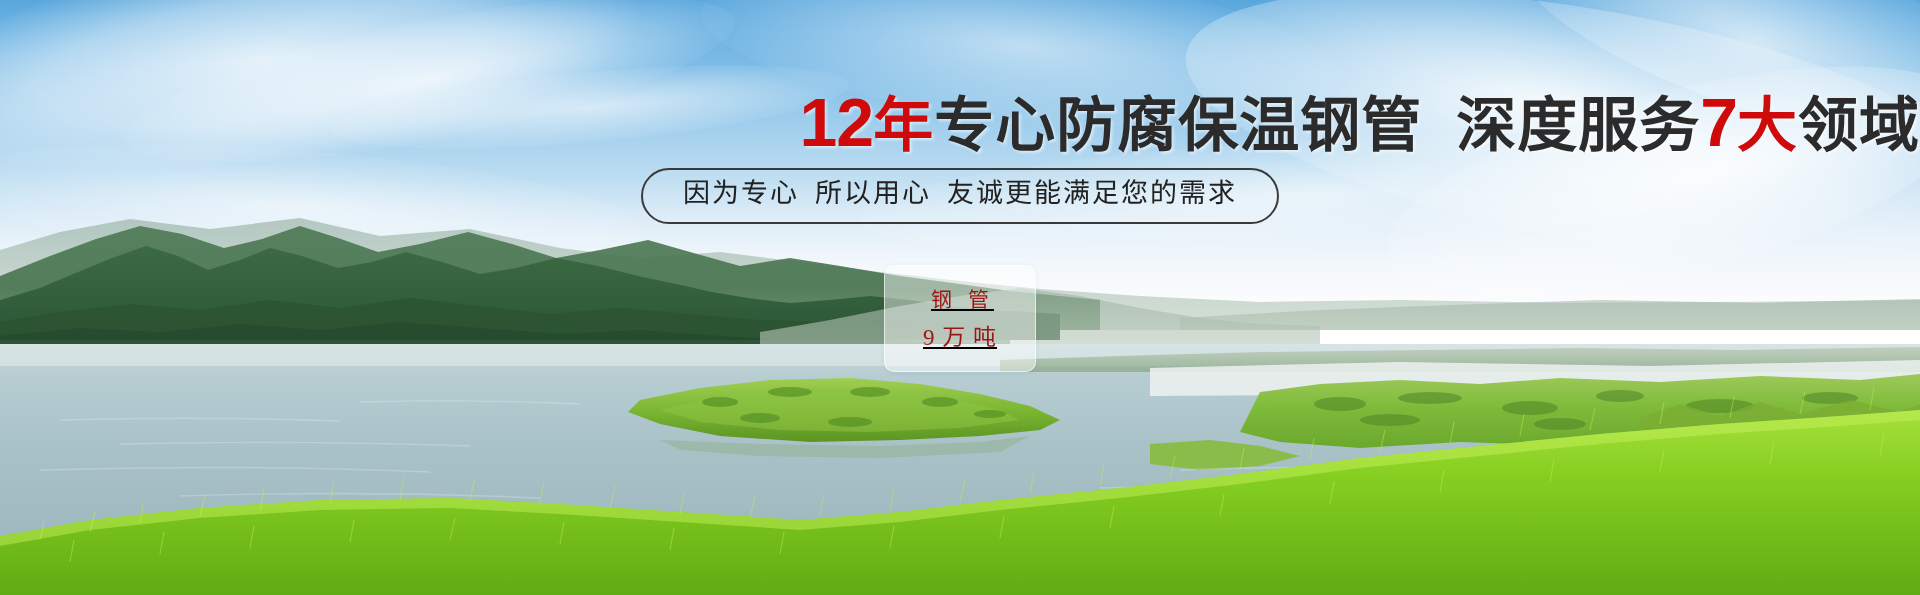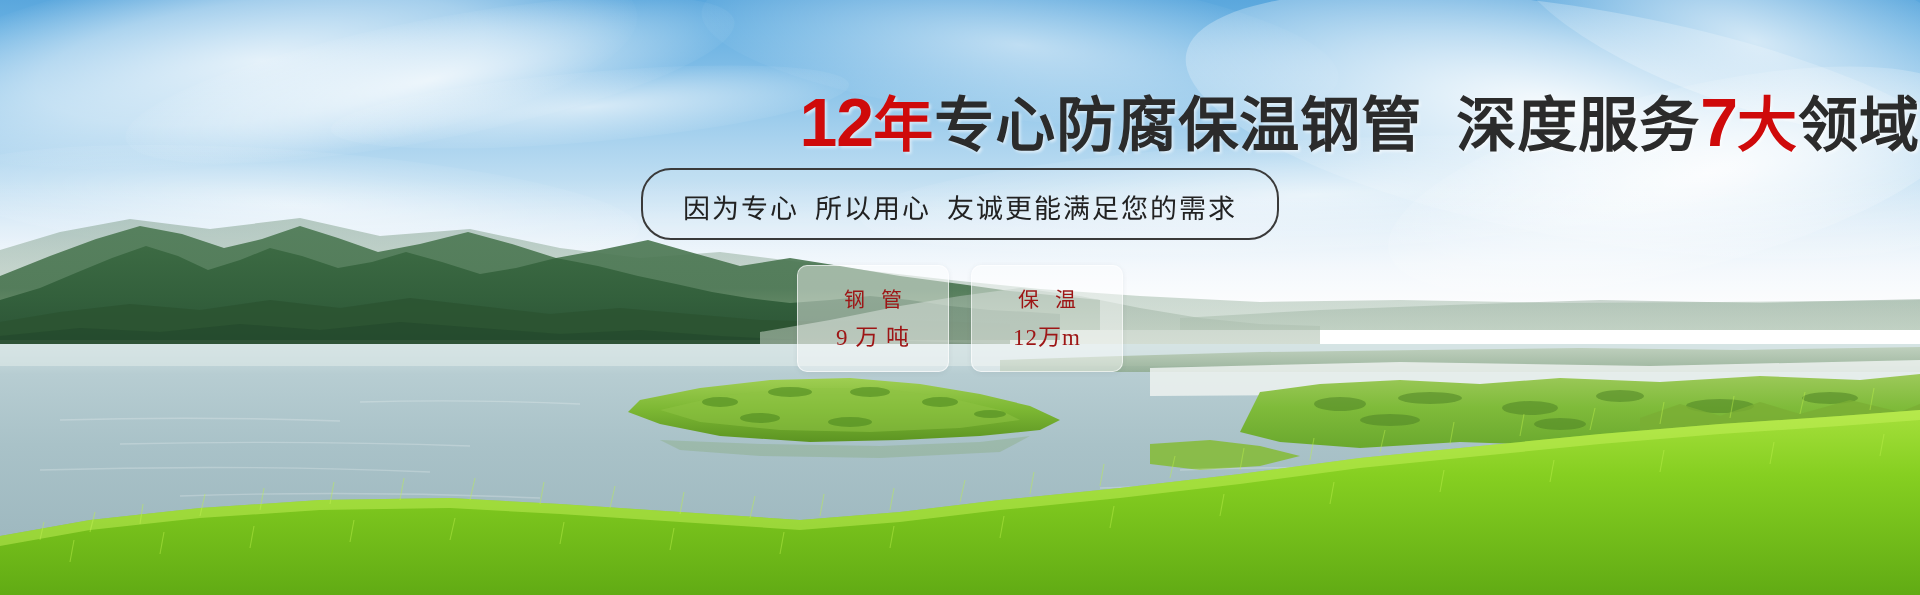--- a/index.html
+++ b/index.html
@@ -125,21 +125,21 @@
   .headline .gap {
     display: inline-block;
     width: 34px;
   }
 
   .subtitle-pill {
     position: absolute;
     left: 50%;
     top: 168px;
     transform: translateX(-50%);
-    padding: 22px 40px 12px;
+    padding: 6px 40px 12px;
     border: 2px solid #3a3a3a;
     border-radius: 30px;
     font-size: 27px;
     line-height: 34px;
     letter-spacing: 2px;
     color: #222222;
     white-space: nowrap;
     background: rgba(255,255,255,.06);
   }
   .subtitle-pill .sp {
@@ -148,20 +148,21 @@
   }
 
   
   .cards {
     position: absolute;
     left: 50%;
     top: 265px;
     transform: translateX(-50%);
     display: flex;
     gap: 22px;
+    text-decoration: underline;
   }
   .card {
     width: 150px;
     height: 105px;
     border-radius: 10px;
     background: rgba(255,255,255,.45);
     border: 1px solid rgba(255,255,255,.62);
     box-shadow: 0 1px 5px rgba(80,100,110,.10);
     display: flex;
     flex-direction: column;
@@ -389,22 +390,16 @@
   <div class="cards">
 
     <div class="card">
       <div class="label">钢 管</div>
       <div class="value">
         <span>9 万 吨</span>
       </div>
     </div>
 
 
-    <div class="card">
-      <div class="label">保 温</div>
-      <div class="value">
-        <span>12万m</span>
-      </div>
-    </div>
 
   </div>
 
 </div>
 
 </body></html>

